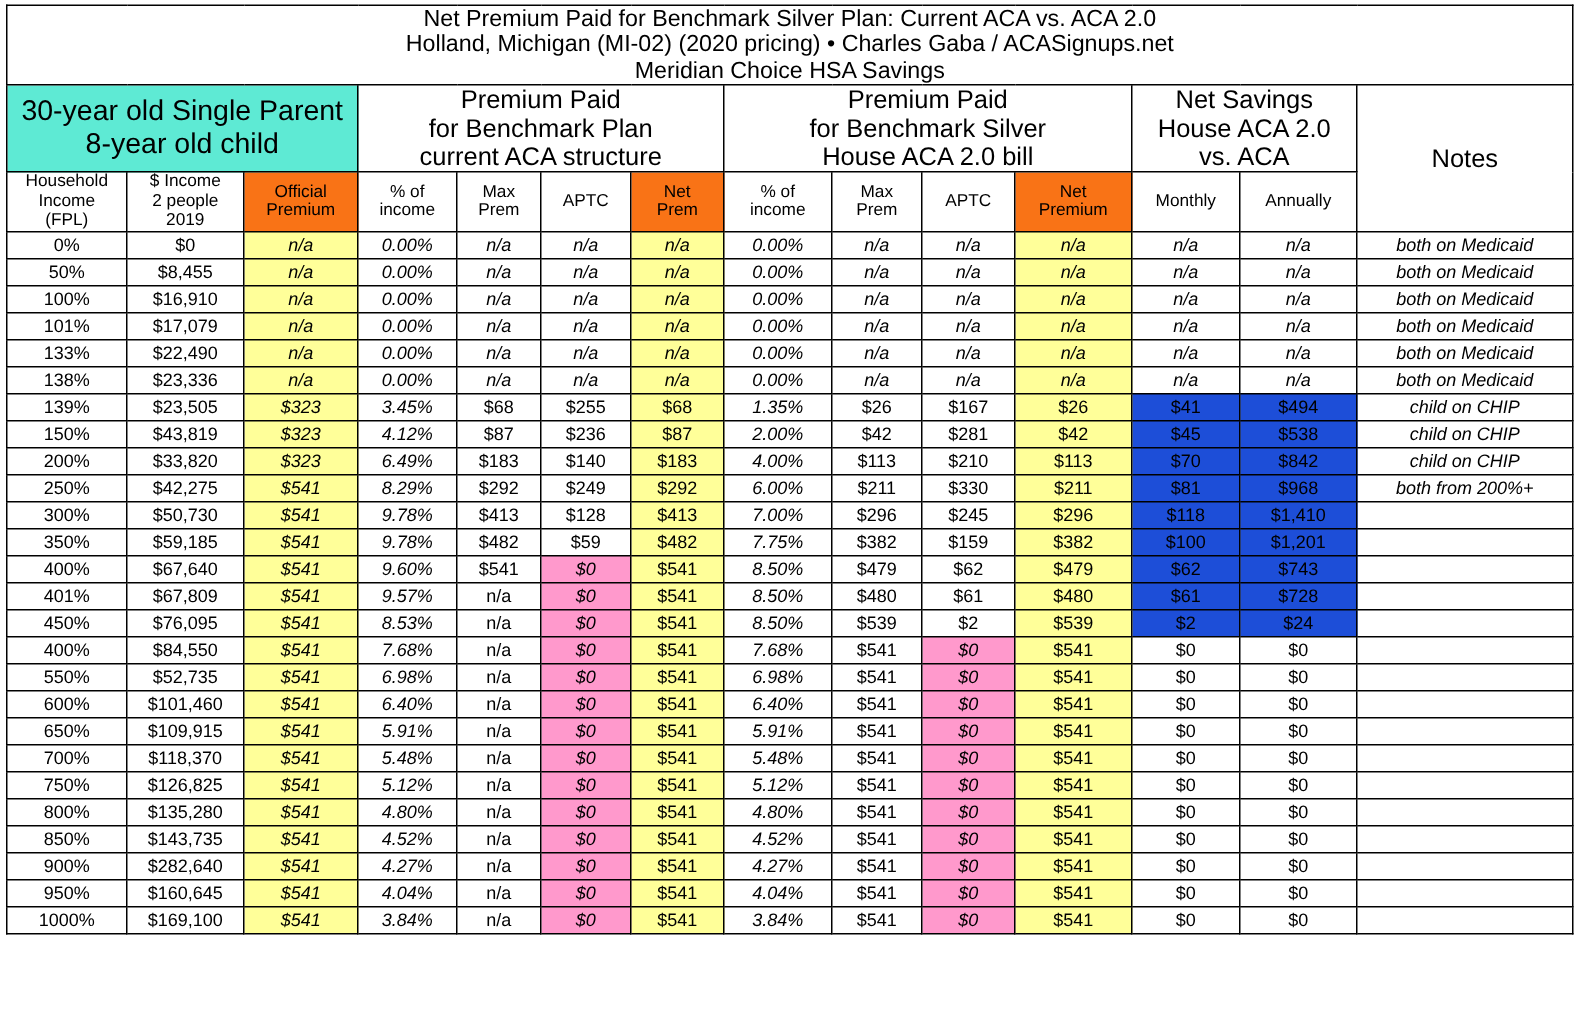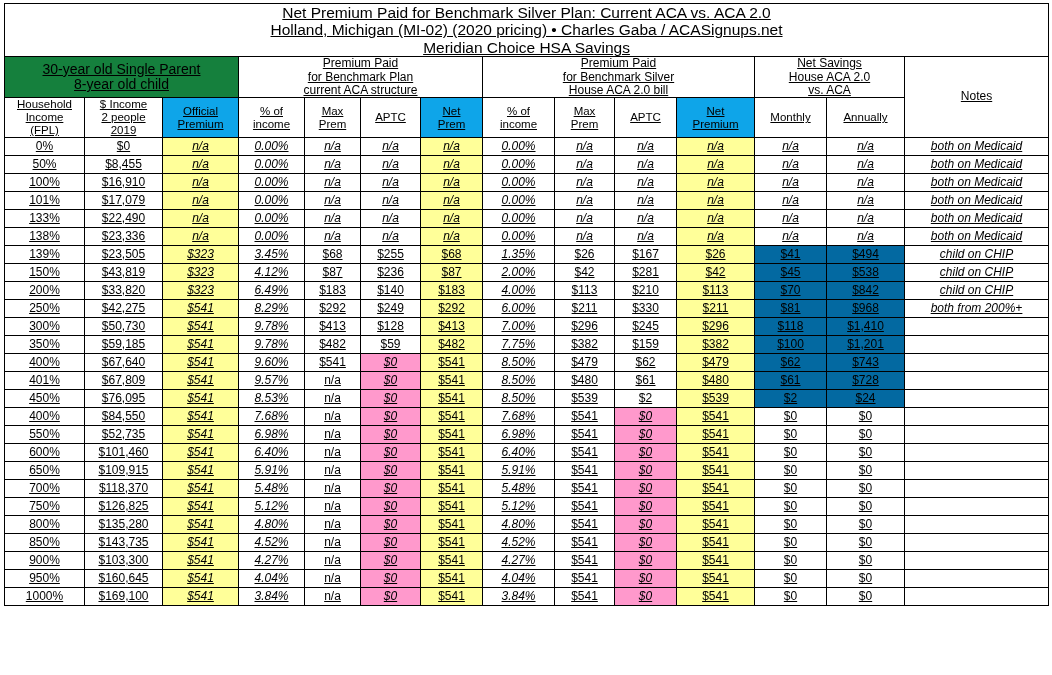--- a/index.html
+++ b/index.html
@@ -8,21 +8,20 @@
     background: #ffffff;
     font-family: "Liberation Sans", sans-serif;
   }
   #page {
     width: 1052px;
     height: 675px;
     position: relative;
     background: #ffffff;
     box-sizing: border-box;
     overflow: hidden;
-    text-decoration: underline;
   }
   table.sheet {
     border-collapse: collapse;
     table-layout: fixed;
     width: 1044px;
     margin: 3px 0 0 4px;
     font-size: 12px;
     color: #000;
   }
   table.sheet td, table.sheet th {
@@ -37,42 +36,42 @@
   
   .title-cell {
     font-size: 15.5px;
     font-weight: bold;
     padding: 5px 4px 6px 4px;
     line-height: 1.32;
     text-align: center;
   }
   
   .grp {
-    font-size: 12px;
+    font-size: 17px;
     font-weight: bold;
     line-height: 1.22;
     padding: 3px 2px;
   }
   .grp-orange {
-    background: #15803d;
-    font-size: 14px;
+    background: #5eead4;
+    font-size: 19px;
     font-weight: bold;
     line-height: 1.3;
     padding: 4px 2px;
   }
   
   .colhdr {
     font-size: 11.5px;
     font-weight: bold;
     line-height: 1.16;
     padding: 3px 1px;
   }
   .yellow { background: #ffff99; }
-  .yellowhdr { background: #0ea5e9; }
-  .green { background: #0369a1; }
+  .yellowhdr { background: #f97316; }
+  .green { background: #1d4ed8; }
   .pink { background: #ff99cc; }
   .italic { font-style: italic; }
   .bold { font-weight: bold; }
   .data td { height: 18px; font-size: 12px; }
   .notes { font-style: italic; font-size: 12px; }
 </style>
 </head>
 <body>
 
 <div id="page">
@@ -501,21 +500,21 @@
           <td class="italic">4.52%</td>
           <td>$541</td>
           <td class="pink italic">$0</td>
           <td class="yellow bold">$541</td>
           <td class="bold">$0</td>
           <td class="bold">$0</td>
           <td class="notes"></td>
         </tr>
         <tr class="data">
           <td>900%</td>
-          <td>$103,300</td>
+          <td>$282,640</td>
           <td class="yellow italic bold">$541</td>
           <td class="italic">4.27%</td>
           <td>n/a</td>
           <td class="pink italic">$0</td>
           <td class="yellow bold">$541</td>
           <td class="italic">4.27%</td>
           <td>$541</td>
           <td class="pink italic">$0</td>
           <td class="yellow bold">$541</td>
           <td class="bold">$0</td>

